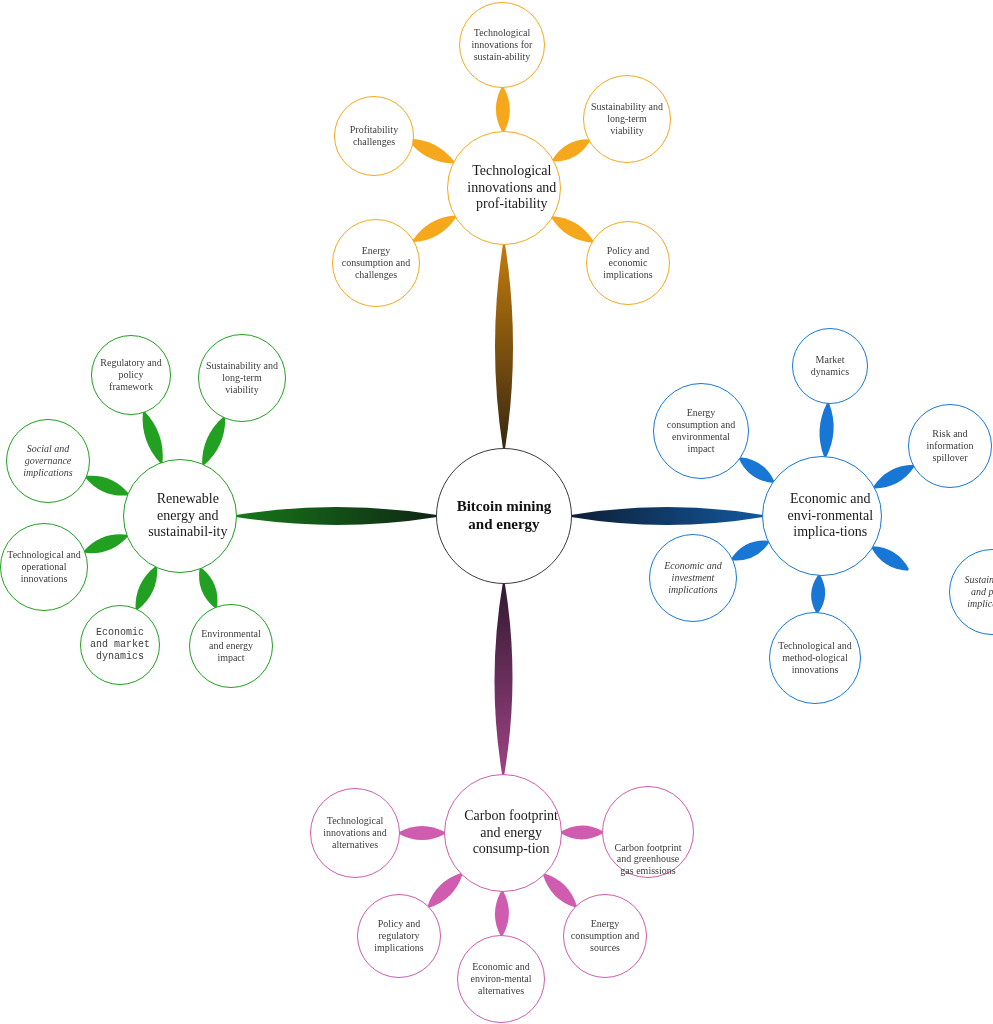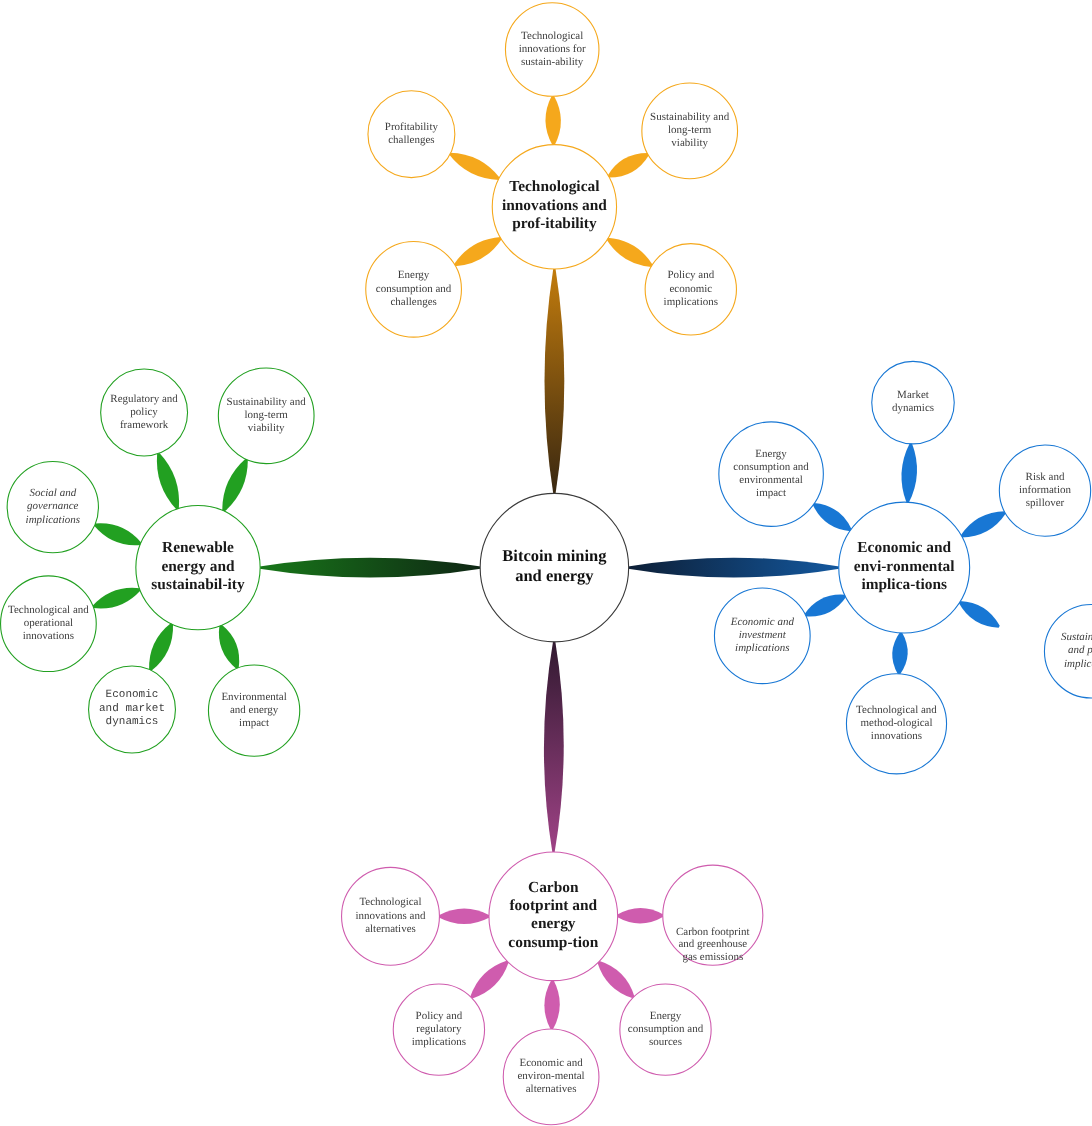--- a/index.html
+++ b/index.html
@@ -39,21 +39,22 @@
     width: 86%;
     line-height: 1.18;
   }
   .node-root {
     border: 1px solid #3a3a3a;
     color: #111111;
     font-weight: bold;
   }
   .node-branch {
     color: #1a1a1a;
-    font-weight: bold;
+    font-weight: normal;
+    justify-content: flex-end;
   }
   .node-leaf {
     color: #3d3d3d;
     font-weight: normal;
   }
 </style>
 </head>
 <body>
 
 <div id="stage">
@@ -106,21 +107,21 @@
   <div id="nodes">
       <div class="node node-root" style="left: 504px; top: 516px; width: 136px; height: 136px; font-size: 15px; border: 1px solid rgb(58, 58, 58);">
         <span class="cap">Bitcoin mining and energy</span>
       </div>
       <div class="node node-branch" style="left: 504px; top: 188px; width: 114px; height: 114px; font-size: 14px; border: 1px solid rgb(245, 168, 28);">
         <span class="cap">Technological innovations and prof-itability</span>
       </div>
       <div class="node node-leaf" style="left: 502px; top: 45px; width: 86px; height: 86px; font-size: 10px; border: 1px solid rgb(245, 168, 28);">
         <span class="cap">Technological innovations for sustain-ability</span>
       </div>
-      <div class="node node-leaf" style="left: 374px; top: 122px; width: 80px; height: 80px; font-size: 10px; border: 1px solid rgb(245, 168, 28);">
+      <div class="node node-leaf" style="left: 374px; top: 136px; width: 80px; height: 80px; font-size: 10px; border: 1px solid rgb(245, 168, 28);">
         <span class="cap">Profitability challenges</span>
       </div>
       <div class="node node-leaf" style="left: 627px; top: 119px; width: 88px; height: 88px; font-size: 10px; border: 1px solid rgb(245, 168, 28);">
         <span class="cap">Sustainability and long-term viability</span>
       </div>
       <div class="node node-leaf" style="left: 376px; top: 263px; width: 88px; height: 88px; font-size: 10px; border: 1px solid rgb(245, 168, 28);">
         <span class="cap">Energy consumption and challenges</span>
       </div>
       <div class="node node-leaf" style="left: 628px; top: 263px; width: 84px; height: 84px; font-size: 10px; border: 1px solid rgb(245, 168, 28);">
         <span class="cap">Policy and economic implications</span>

